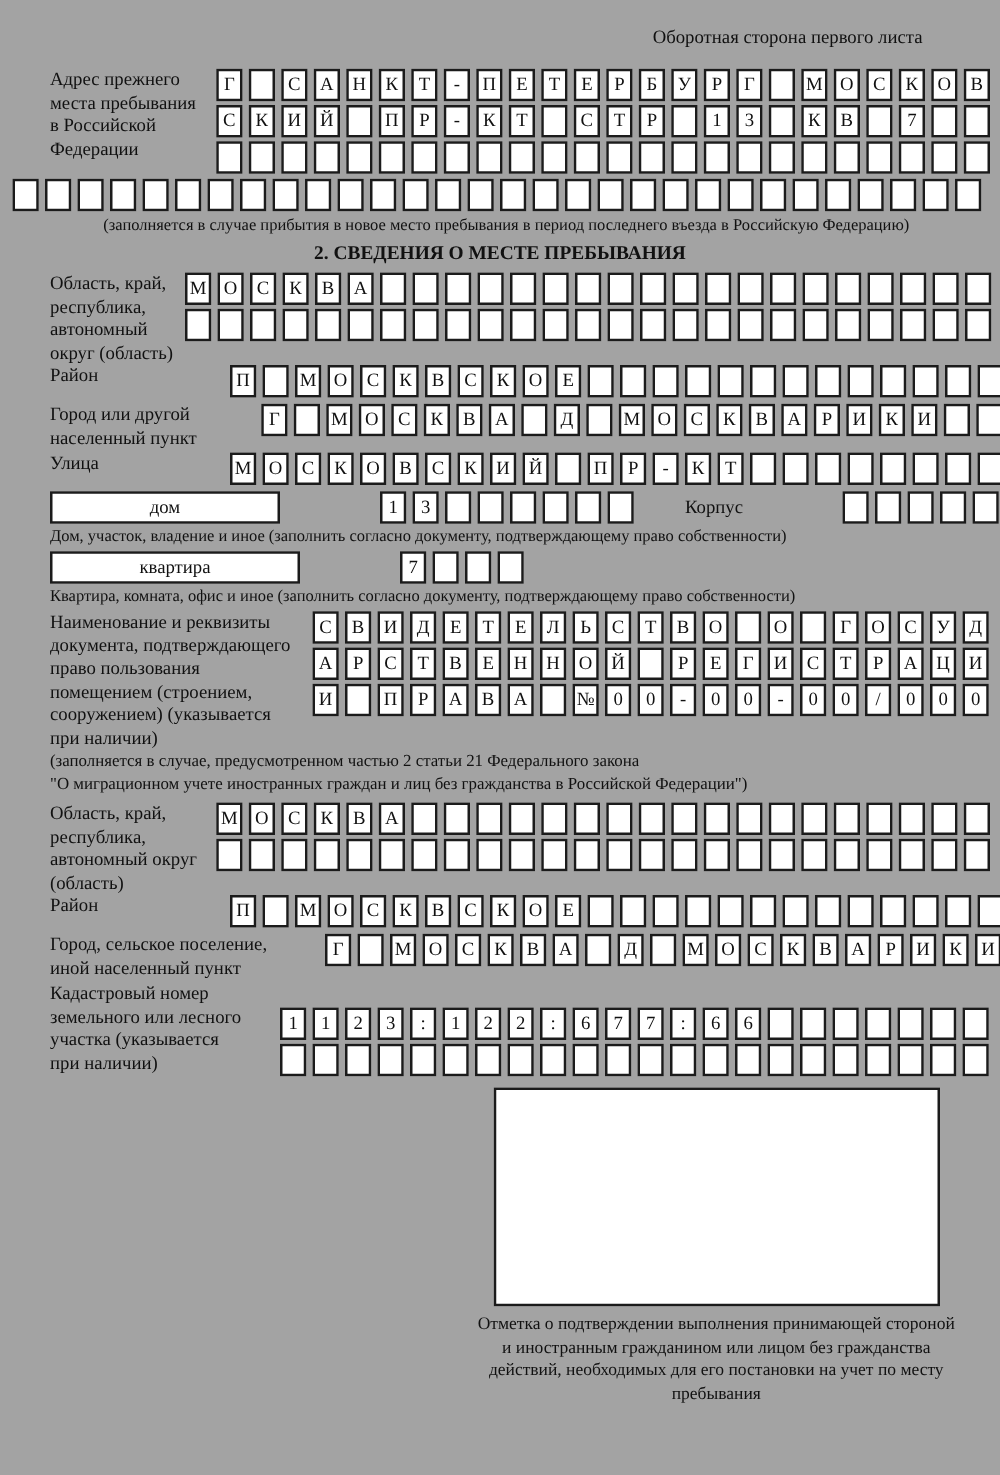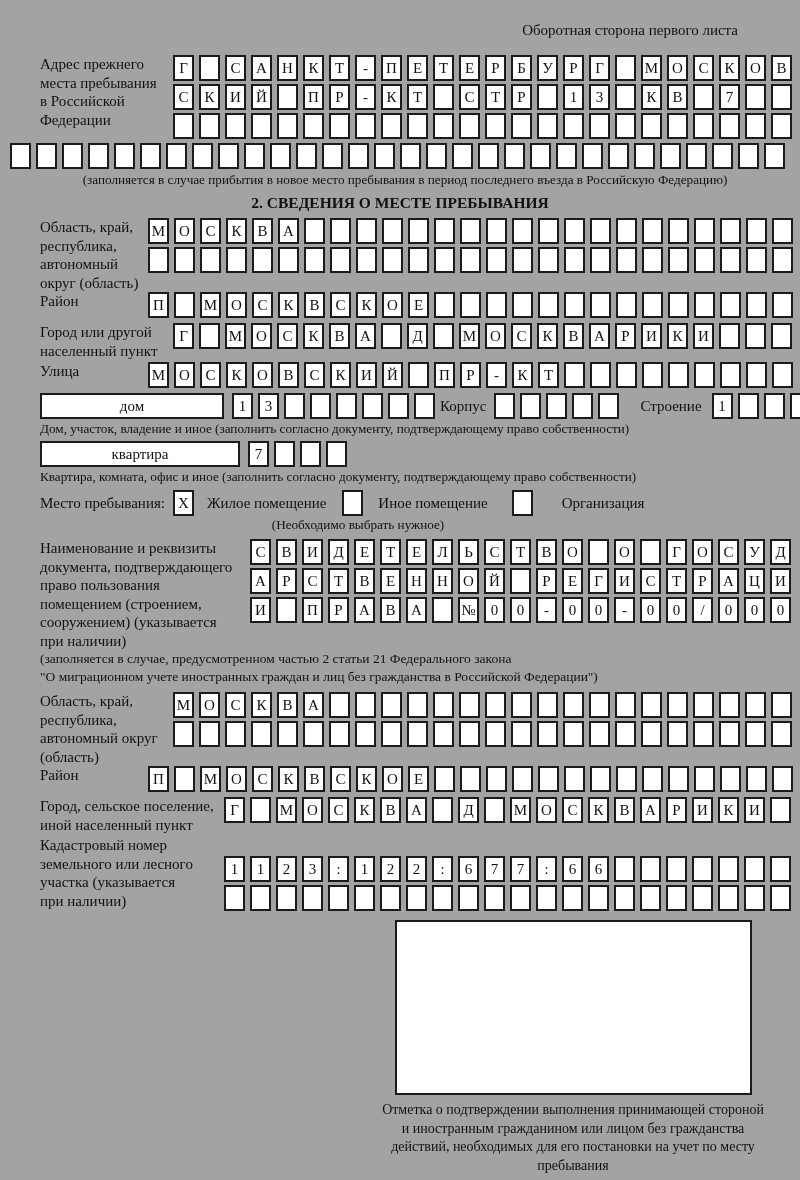--- a/index.html
+++ b/index.html
@@ -46,21 +46,21 @@
     margin:6px 30px 6px 0;
   }
   .namedbox{
     box-sizing:border-box;height:26px;border:2px solid #1b1b1b;
     display:flex;align-items:center;justify-content:center;
     font-size:15px;flex:0 0 auto;background:#fff;
   }
   .gap8{width:8px;flex:0 0 auto;} .gap10{width:10px;flex:0 0 auto;}
   .gap16{width:16px;flex:0 0 auto;} .gap24{width:24px;flex:0 0 auto;}
   .inline-lbl{font-size:15px;line-height:26px;flex:0 0 auto;}
-  .mb4{margin-bottom:4px;} .mb2{margin-bottom:2px;}
+  .mb4{margin-bottom:4px;} .mb2{margin-bottom:2px;gap:36px;}
   .stay-note{font-size:13.2px;text-align:center;width:300px;margin:1px 0 6px 168px;}
   .fact-title{text-align:center;font-weight:bold;font-size:15px;margin:10px 30px 8px 0;}
   .fact-note{text-align:left;font-size:13.5px;line-height:18px;margin-right:30px;}
   .cad-rows{padding-top:20px;}
   .stamp-box{
     box-sizing:border-box;
     width:357px;height:175px;
     border:2px solid #1b1b1b;
     margin-left:355px;margin-top:6px;
     background:#fff;
@@ -394,36 +394,20 @@
     <div class="gap8"></div>
     <div class="boxrow" style="margin-bottom:0;">
         <span class="cell">7</span>
         <span class="cell"></span>
         <span class="cell"></span>
         <span class="cell"></span>
       </div>
   </div>
   <div class="caption mb4">Квартира, комната, офис и иное (заполнить согласно документу, подтверждающему право собственности)</div>
 
-  <div class="line" style="margin-top:5px;">
-    <div class="inline-lbl">Место пребывания:</div>
-    <div class="gap8"></div>
-    <span class="cell">X</span>
-    <div class="gap8"></div>
-    <div class="inline-lbl">Жилое помещение</div>
-    <div class="gap16"></div>
-    <span class="cell"></span>
-    <div class="gap10"></div>
-    <div class="inline-lbl">Иное помещение</div>
-    <div class="gap24"></div>
-    <span class="cell"></span>
-    <div class="gap24"></div>
-    <div class="inline-lbl">Организация</div>
-  </div>
-  <div class="stay-note">(Необходимо выбрать нужное)</div>
 
   <div class="line">
     <div class="lbl w210">Наименование и реквизиты
 документа, подтверждающего
 право пользования
 помещением (строением,
 сооружением) (указывается
 при наличии)</div>
     <div class="rows">
       <div class="boxrow">

